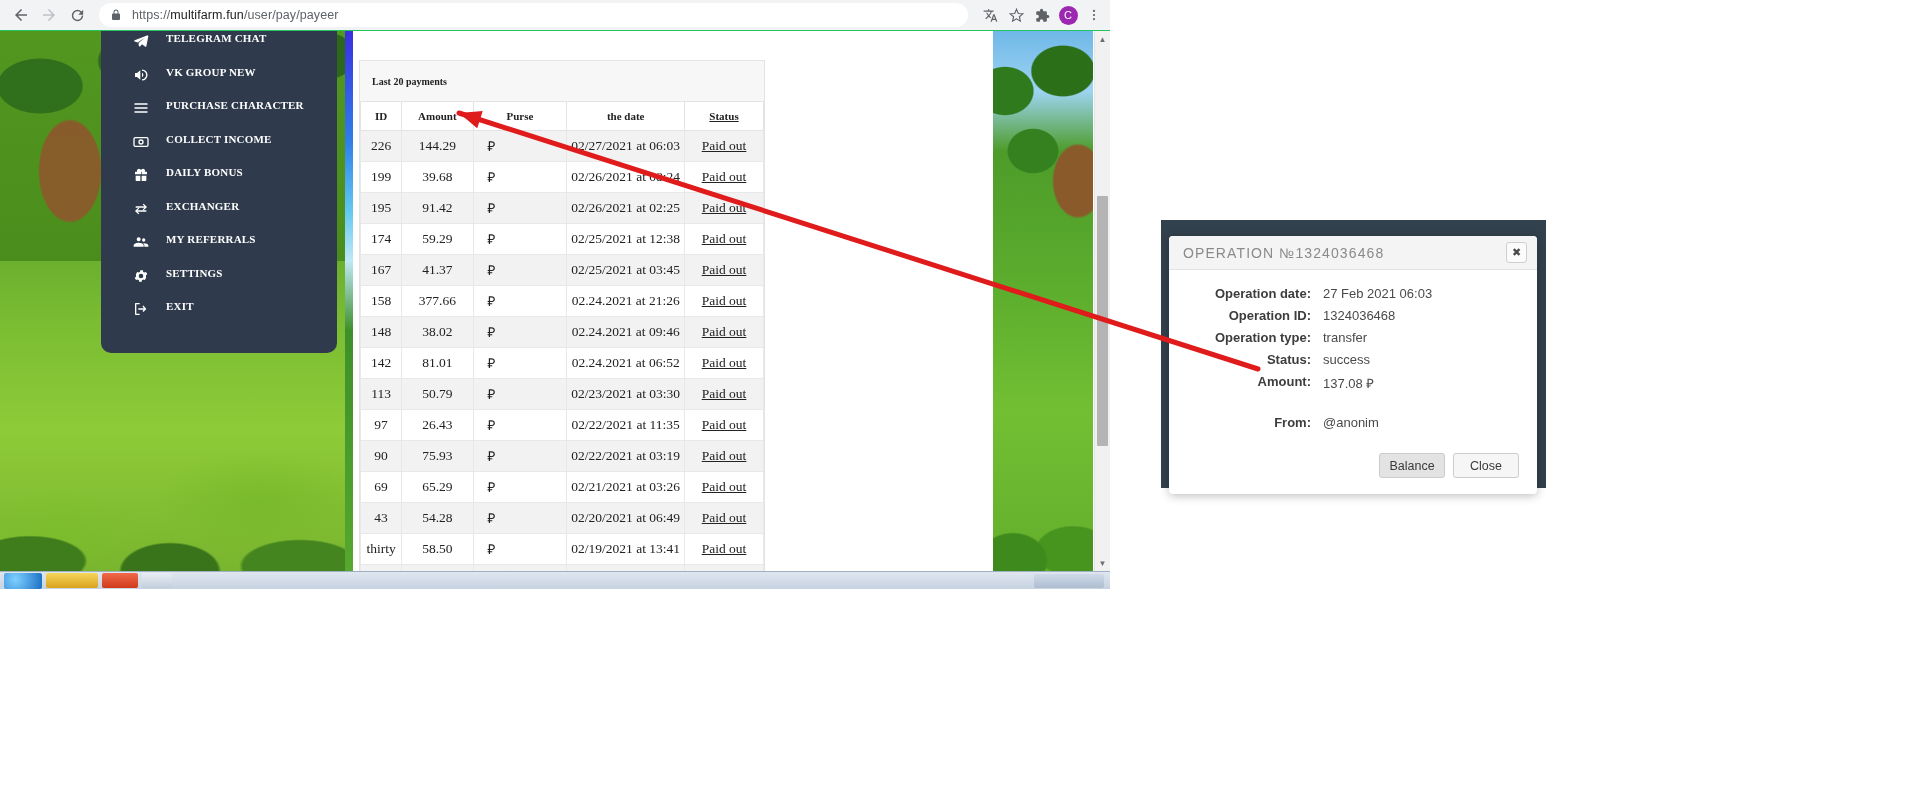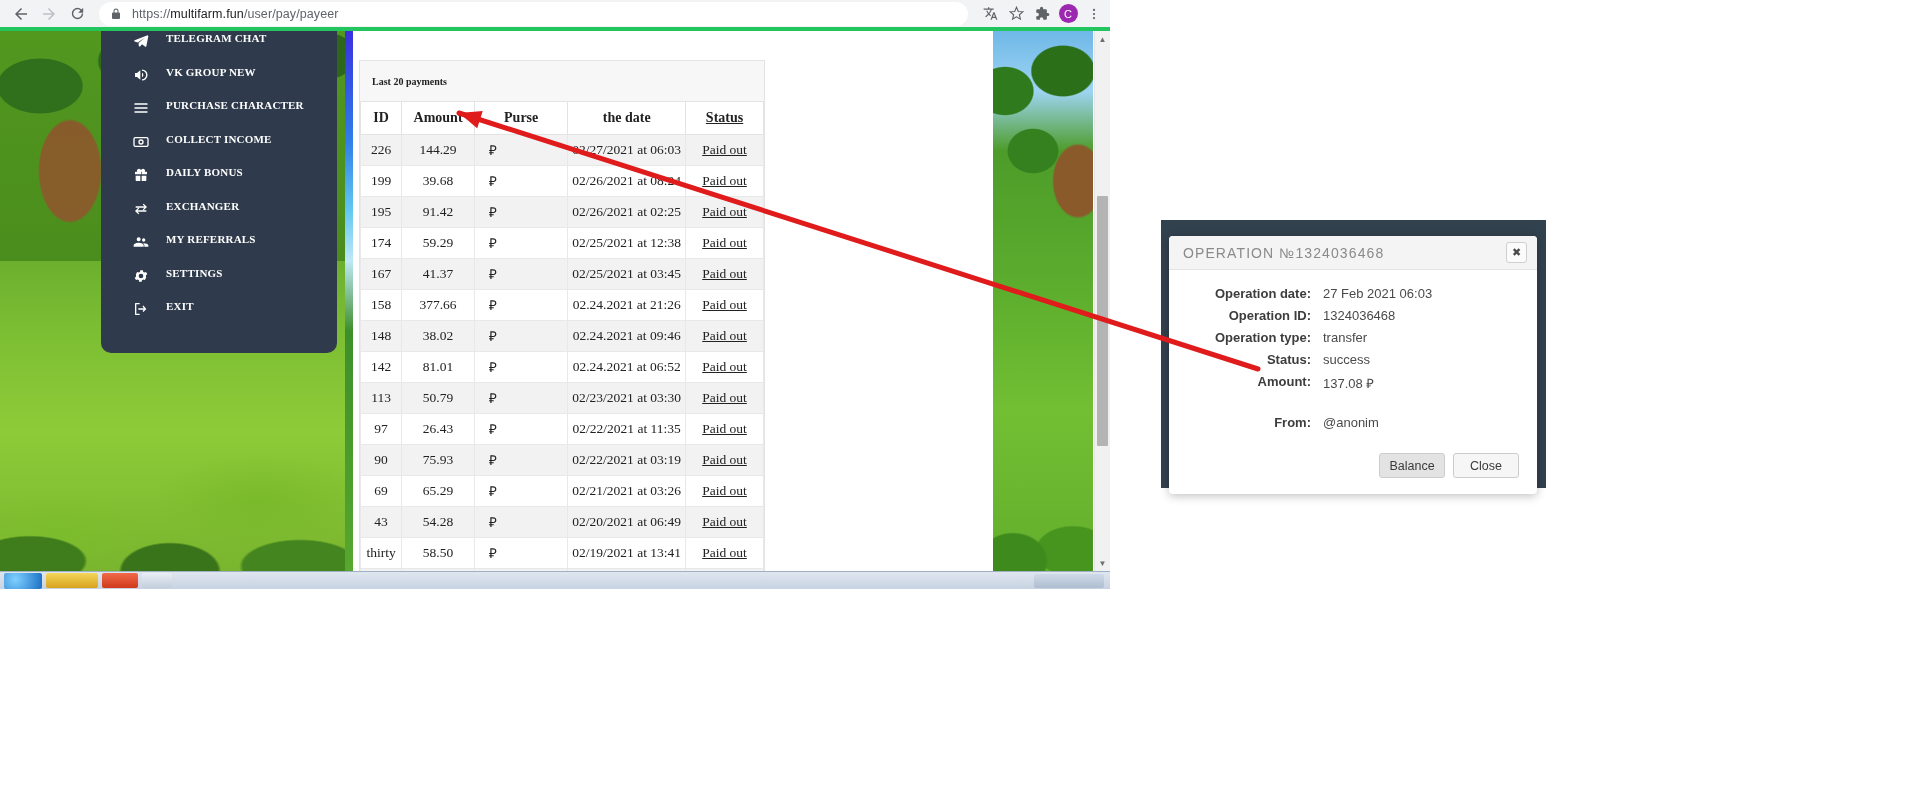--- a/index.html
+++ b/index.html
@@ -22,21 +22,21 @@
 
   
   .browser-bar {
     position: absolute;
     left: 0; top: 0;
     width: 1110px;
     height: 31px;
     background: #f1f3f4;
     display: flex;
     align-items: center;
-    border-bottom: 4px solid #22c55e;
+    border-bottom: 1px solid #22c55e;
     box-sizing: border-box;
   }
   .nav-btn {
     width: 28px; height: 28px;
     display: flex; align-items: center; justify-content: center;
     color: #5f6368;
     flex: none;
   }
   .nav-btn.back { margin-left: 7px; }
   .nav-btn svg { display: block; }
@@ -237,21 +237,21 @@
   }
   table.pay {
     border-collapse: collapse;
     width: 100%;
     font-family: "Liberation Serif", serif;
     font-size: 13.5px;
     color: #222;
   }
   table.pay th {
     font-weight: 700;
-    font-size: 14px;
+    font-size: 11px;
     padding: 8px 4px;
     border: 1px solid #e3e3e3;
     border-top: none;
     background: #ffffff;
     text-align: center;
     height: 27px;
     box-sizing: border-box;
   }
   table.pay td {
     padding: 6px 4px;

